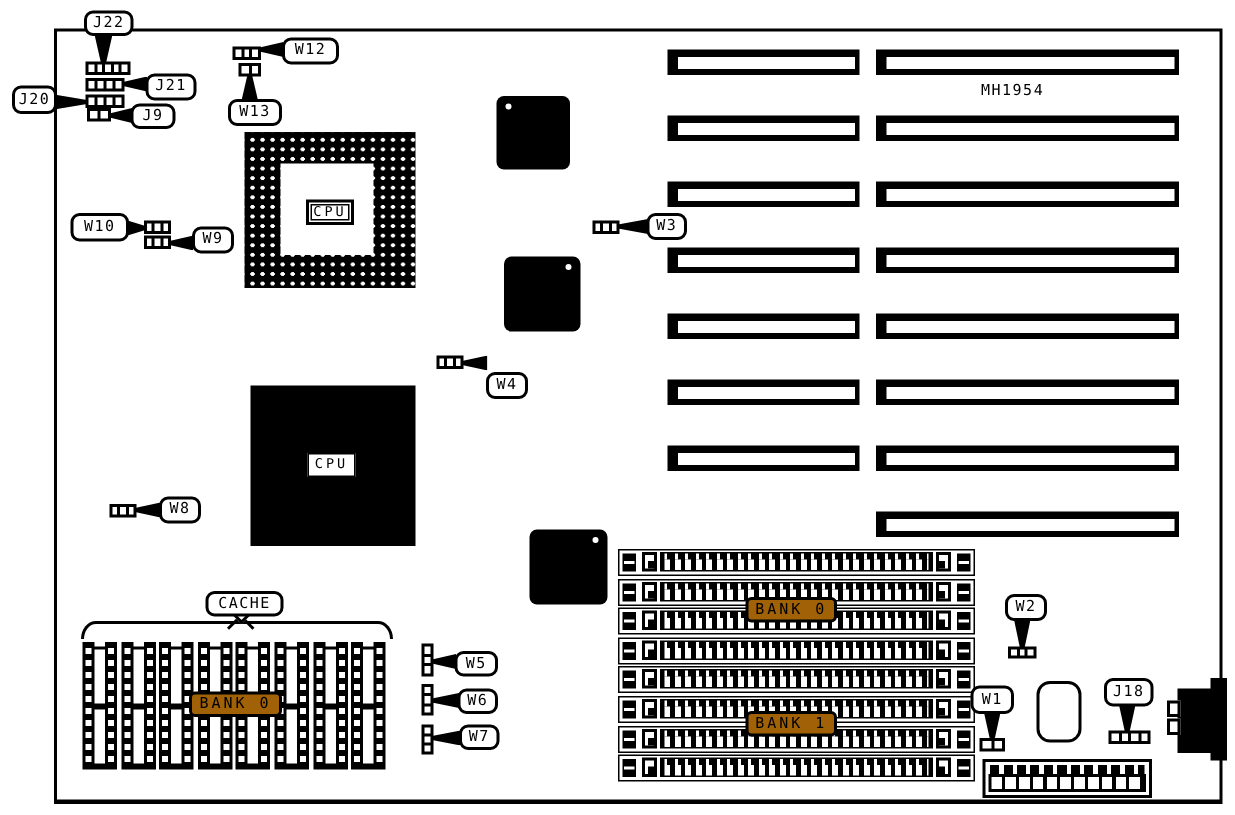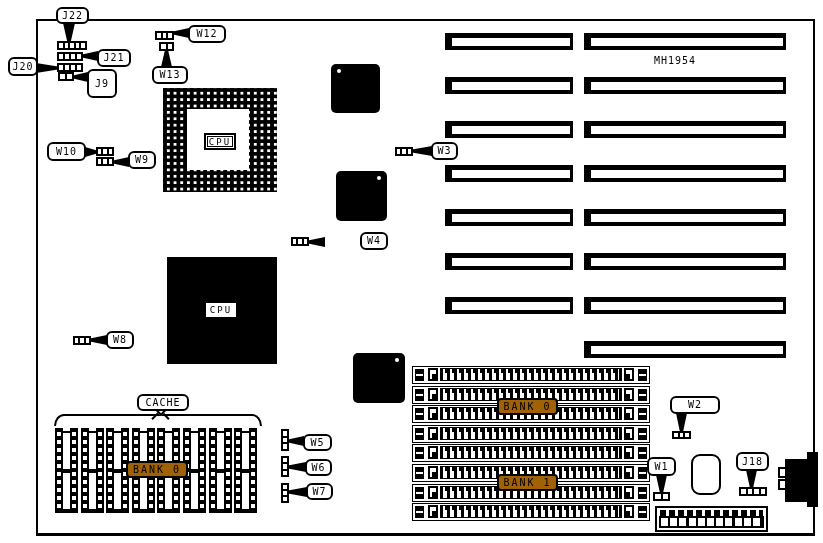--- a/index.html
+++ b/index.html
@@ -315,21 +315,21 @@
         <div class="pin"></div>
         <div class="pin"></div>
       </div>
       <div class="stem stem-left" style="position: absolute; left: 36px; top: 63px; width: 22px; height: 10px;"></div>
       <div class="label-box" style="position: absolute; left: 8px; top: 57px; width: 30px; height: 19px;">J20</div>
       <div class="pin-header " style="position: absolute; left: 58px; top: 72px; width: 16px; height: 9px;">
         <div class="pin"></div>
         <div class="pin"></div>
       </div>
       <div class="stem stem-right" style="position: absolute; left: 73px; top: 72px; width: 15px; height: 10px;"></div>
-      <div class="label-box" style="position: absolute; left: 87px; top: 69px; width: 30px; height: 29px;">J9</div>
+      <div class="label-box" style="position: absolute; left: 87px; top: 69px; width: 30px; height: 17px;">J9</div>
       <div class="pin-header " style="position: absolute; left: 155px; top: 31px; width: 19px; height: 9px;">
         <div class="pin"></div>
         <div class="pin"></div>
         <div class="pin"></div>
       </div>
       <div class="stem stem-right" style="position: absolute; left: 173px; top: 28px; width: 16px; height: 10px;"></div>
       <div class="label-box" style="position: absolute; left: 188px; top: 25px; width: 38px; height: 18px;">W12</div>
       <div class="pin-header " style="position: absolute; left: 159px; top: 42px; width: 15px; height: 9px;">
         <div class="pin"></div>
         <div class="pin"></div>
@@ -356,21 +356,21 @@
         <div class="pin"></div>
       </div>
       <div class="stem stem-right" style="position: absolute; left: 412px; top: 146px; width: 20px; height: 10px;"></div>
       <div class="label-box" style="position: absolute; left: 431px; top: 142px; width: 27px; height: 18px;">W3</div>
       <div class="pin-header " style="position: absolute; left: 291px; top: 237px; width: 18px; height: 9px;">
         <div class="pin"></div>
         <div class="pin"></div>
         <div class="pin"></div>
       </div>
       <div class="stem stem-right" style="position: absolute; left: 308px; top: 237px; width: 17px; height: 10px;"></div>
-      <div class="label-box" style="position: absolute; left: 324px; top: 232px; width: 28px; height: 18px; margin-left: 36px;">W4</div>
+      <div class="label-box" style="position: absolute; left: 324px; top: 248px; width: 28px; height: 18px;">W4</div>
       <div class="pin-header " style="position: absolute; left: 73px; top: 336px; width: 18px; height: 9px;">
         <div class="pin"></div>
         <div class="pin"></div>
         <div class="pin"></div>
       </div>
       <div class="stem stem-right" style="position: absolute; left: 90px; top: 335px; width: 17px; height: 10px;"></div>
       <div class="label-box" style="position: absolute; left: 106px; top: 331px; width: 28px; height: 18px;">W8</div>
       <div class="pin-header v" style="position: absolute; left: 281px; top: 429px; width: 8px; height: 22px;">
         <div class="pin"></div>
         <div class="pin"></div>
@@ -391,21 +391,21 @@
         <div class="pin"></div>
       </div>
       <div class="stem stem-right" style="position: absolute; left: 288px; top: 487px; width: 19px; height: 10px;"></div>
       <div class="label-box" style="position: absolute; left: 306px; top: 483px; width: 27px; height: 17px;">W7</div>
       <div class="pin-header " style="position: absolute; left: 672px; top: 431px; width: 19px; height: 8px;">
         <div class="pin"></div>
         <div class="pin"></div>
         <div class="pin"></div>
       </div>
       <div class="stem stem-up" style="position: absolute; left: 676px; top: 413px; width: 11px; height: 19px;"></div>
-      <div class="label-box" style="position: absolute; left: 670px; top: 396px; width: 50px; height: 18px;">W2</div>
+      <div class="label-box" style="position: absolute; left: 670px; top: 396px; width: 28px; height: 18px;">W2</div>
       <div class="pin-header " style="position: absolute; left: 653px; top: 492px; width: 17px; height: 9px;">
         <div class="pin"></div>
         <div class="pin"></div>
       </div>
       <div class="stem stem-up" style="position: absolute; left: 656px; top: 475px; width: 11px; height: 18px;"></div>
       <div class="label-box" style="position: absolute; left: 647px; top: 457px; width: 29px; height: 19px;">W1</div>
       <div class="pin-header " style="position: absolute; left: 739px; top: 487px; width: 28px; height: 9px;">
         <div class="pin"></div>
         <div class="pin"></div>
         <div class="pin"></div>

